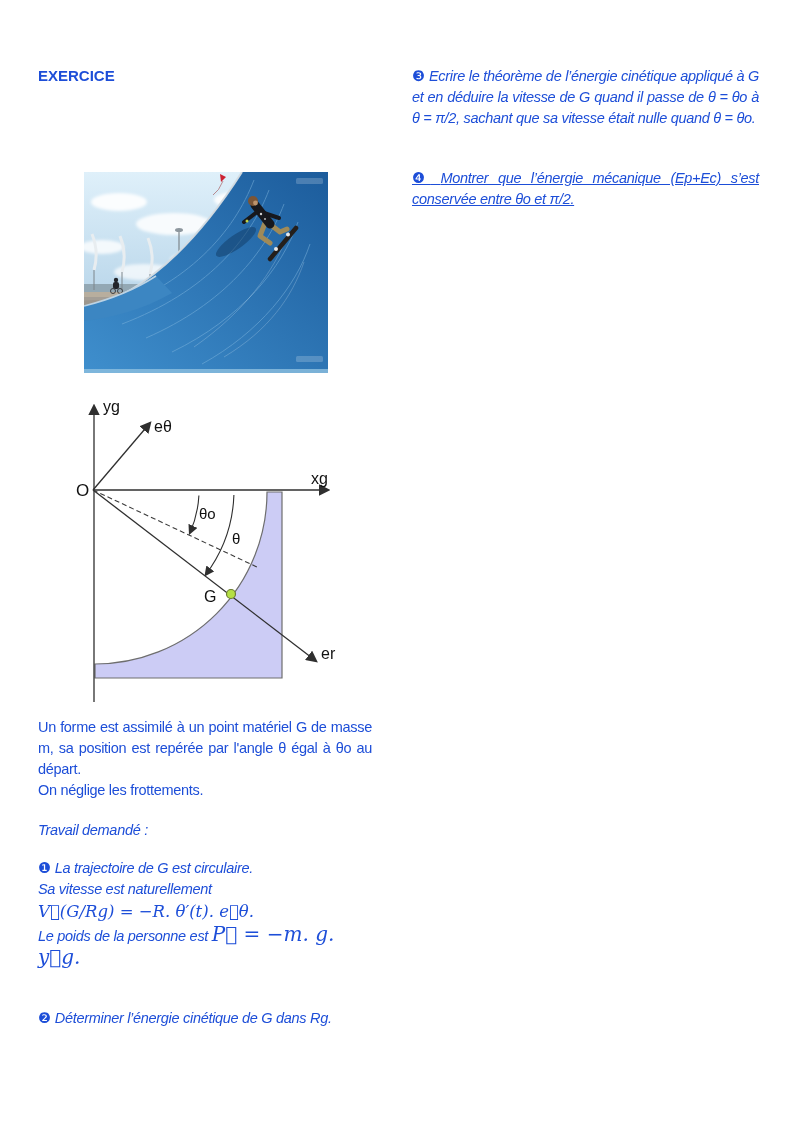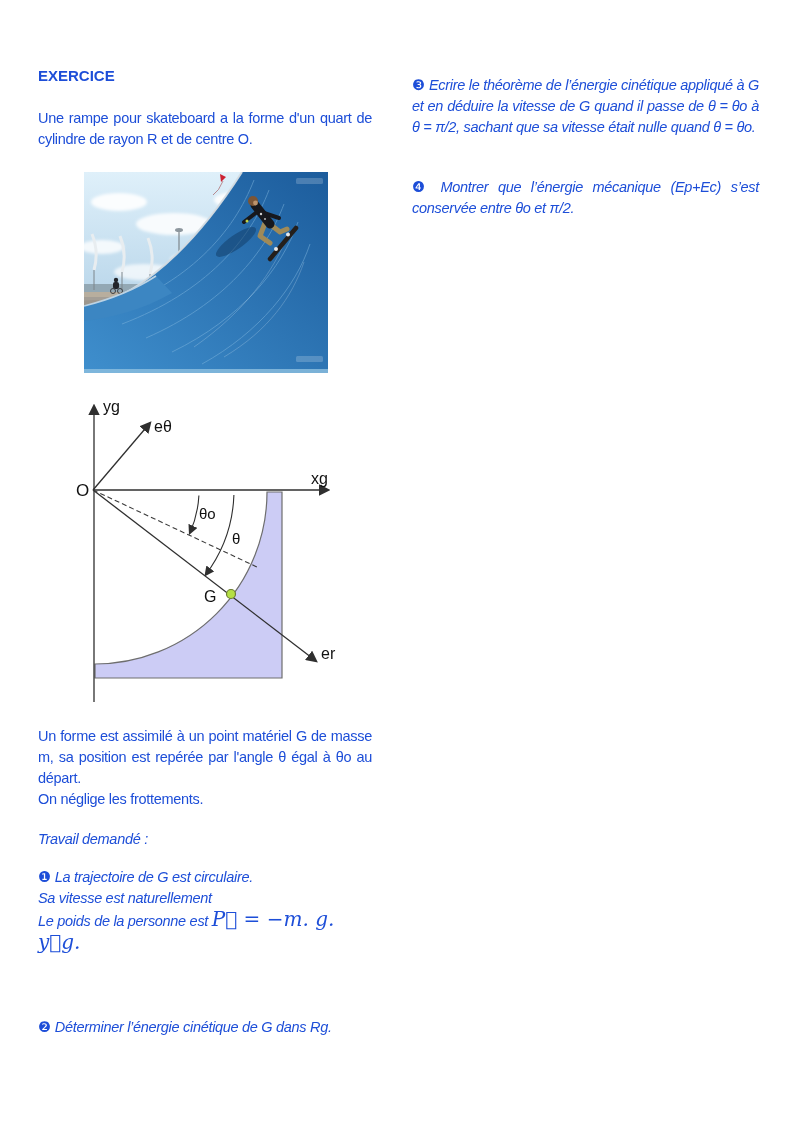--- a/index.html
+++ b/index.html
@@ -1,38 +1,37 @@
 <!DOCTYPE html>
 <html><head>
 <meta charset="utf-8">
 <style>
   html,body{margin:0;padding:0;background:#e8e8e8;}
   .page{position:relative;width:794px;height:1123px;background:#ffffff;margin:0 auto;
         font-family:"Liberation Sans","DejaVu Sans",sans-serif;color:#1d4ed8;overflow:hidden;}
   .abs{position:absolute;}
-  .txt{font-size:14.5px;line-height:21px;letter-spacing:-0.3px;margin-top:9px;}
+  .txt{font-size:14.5px;line-height:21px;letter-spacing:-0.3px;}
   .justify{text-align:justify;}
   .it{font-style:italic;}
   .ul{}
   .heading{font-size:15px;font-weight:bold;}
   p{margin:0;}
   .math{font-family:"DejaVu Serif","Liberation Serif",serif;font-style:italic;letter-spacing:0;}
   .math-line{font-size:16.5px;line-height:24px;}
   .math-inline{font-size:20px;}
   .bullet{font-style:normal;letter-spacing:0;}
   svg text{font-family:"Liberation Sans","DejaVu Sans",sans-serif;fill:#111111;}
 </style>
 </head>
 <body>
 
 <div class="page">
 
   <div class="abs heading" style="left:38px;top:67px;">EXERCICE</div>
 
-  <div class="abs txt justify" style="left:38px;top:99px;width:334px;">Une rampe pour skateboard a la forme d'un quart de cylindre de rayon R et de centre O.</div>
 
   <svg class="abs" style="left:84px;top:172px;" width="244" height="201" viewBox="0 0 244 201">
     <defs>
       <linearGradient id="skyg" x1="0" y1="0" x2="0" y2="1">
         <stop offset="0" stop-color="#dff0fa"></stop>
         <stop offset="1" stop-color="#b9d6ea"></stop>
       </linearGradient>
       <linearGradient id="rampg" x1="0" y1="1" x2="1" y2="0">
         <stop offset="0" stop-color="#3f8fcd"></stop>
         <stop offset="1" stop-color="#1c5c9c"></stop>
@@ -160,28 +159,29 @@
   <div class="abs txt justify" style="left:38px;top:717px;width:334px;">
     <p><span>Un forme est </span><span class="ul">assimilé à un point matériel G</span><span> de masse m, sa position est repérée par l'angle θ égal à θo au départ.</span></p>
     <p>On néglige les frottements.</p>
   </div>
 
   <div class="abs txt it ul" style="left:38px;top:820px;">Travail demandé :</div>
 
   <div class="abs txt it" style="left:38px;top:858px;width:334px;">
     <p><span class="bullet">❶</span> <span>La trajectoire de G est circulaire.</span></p>
     <p>Sa vitesse est naturellement</p>
+    <p class="math math-line">V⃗(G/Rg) = −R. θ′(t). e⃗θ.</p>
     <p><span>Le poids de la personne est </span><span class="math math-inline">P⃗ = −m. g. y⃗g.</span></p>
   </div>
 
   <div class="abs txt it" style="left:38px;top:1008px;width:334px;">
     <p><span class="bullet">❷</span> <span>Déterminer l’énergie cinétique de G dans Rg.</span></p>
   </div>
 
   <div class="abs txt it justify" style="left:412px;top:66px;width:347px;">
     <p><span class="bullet">❸</span> <span>Ecrire le théorème de l’énergie cinétique appliqué à G et en déduire la vitesse de G quand il passe de θ = θo à θ = π/2, sachant que sa vitesse était nulle quand θ = θo.</span></p>
   </div>
 
-  <div class="abs txt it justify" style="left:412px;top:168px;width:347px;">
+  <div class="abs txt it justify" style="left:412px;top:168px;width:347px;text-decoration:underline;">
     <p><span class="bullet">❹</span> <span>Montrer que l’énergie mécanique (Ep+Ec) s’est conservée entre θo et π/2.</span></p>
   </div>
 
 </div>
 
 </body></html>

